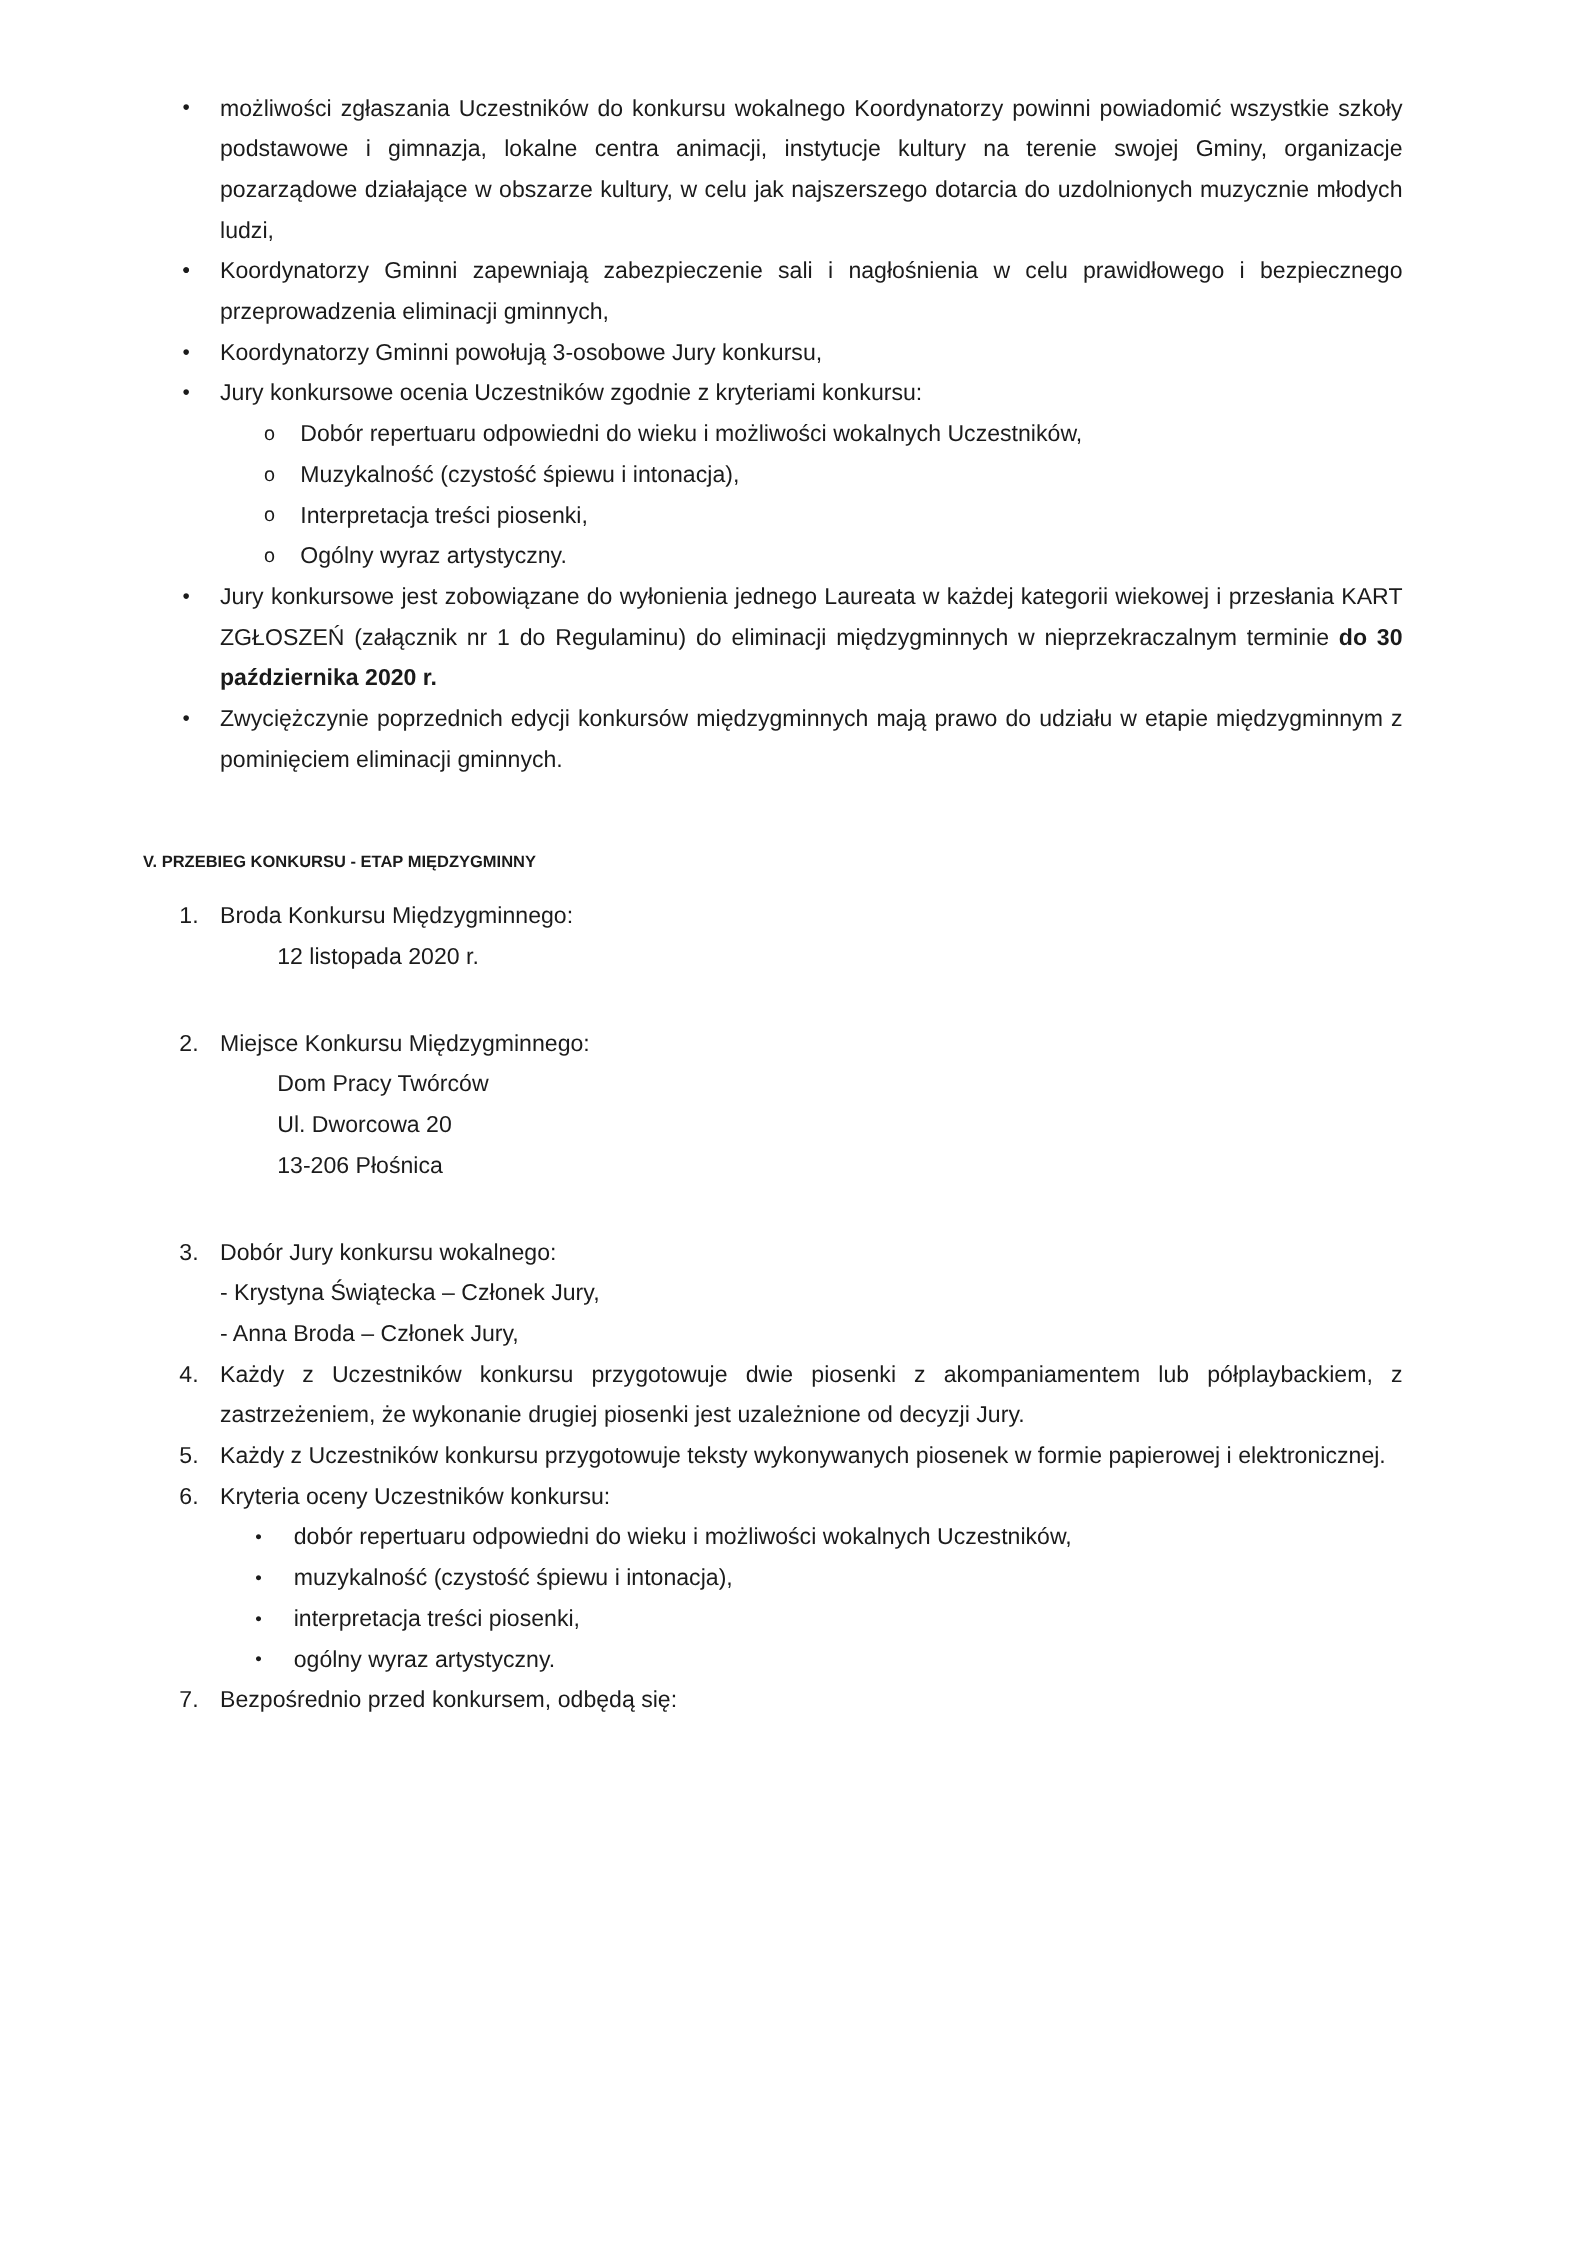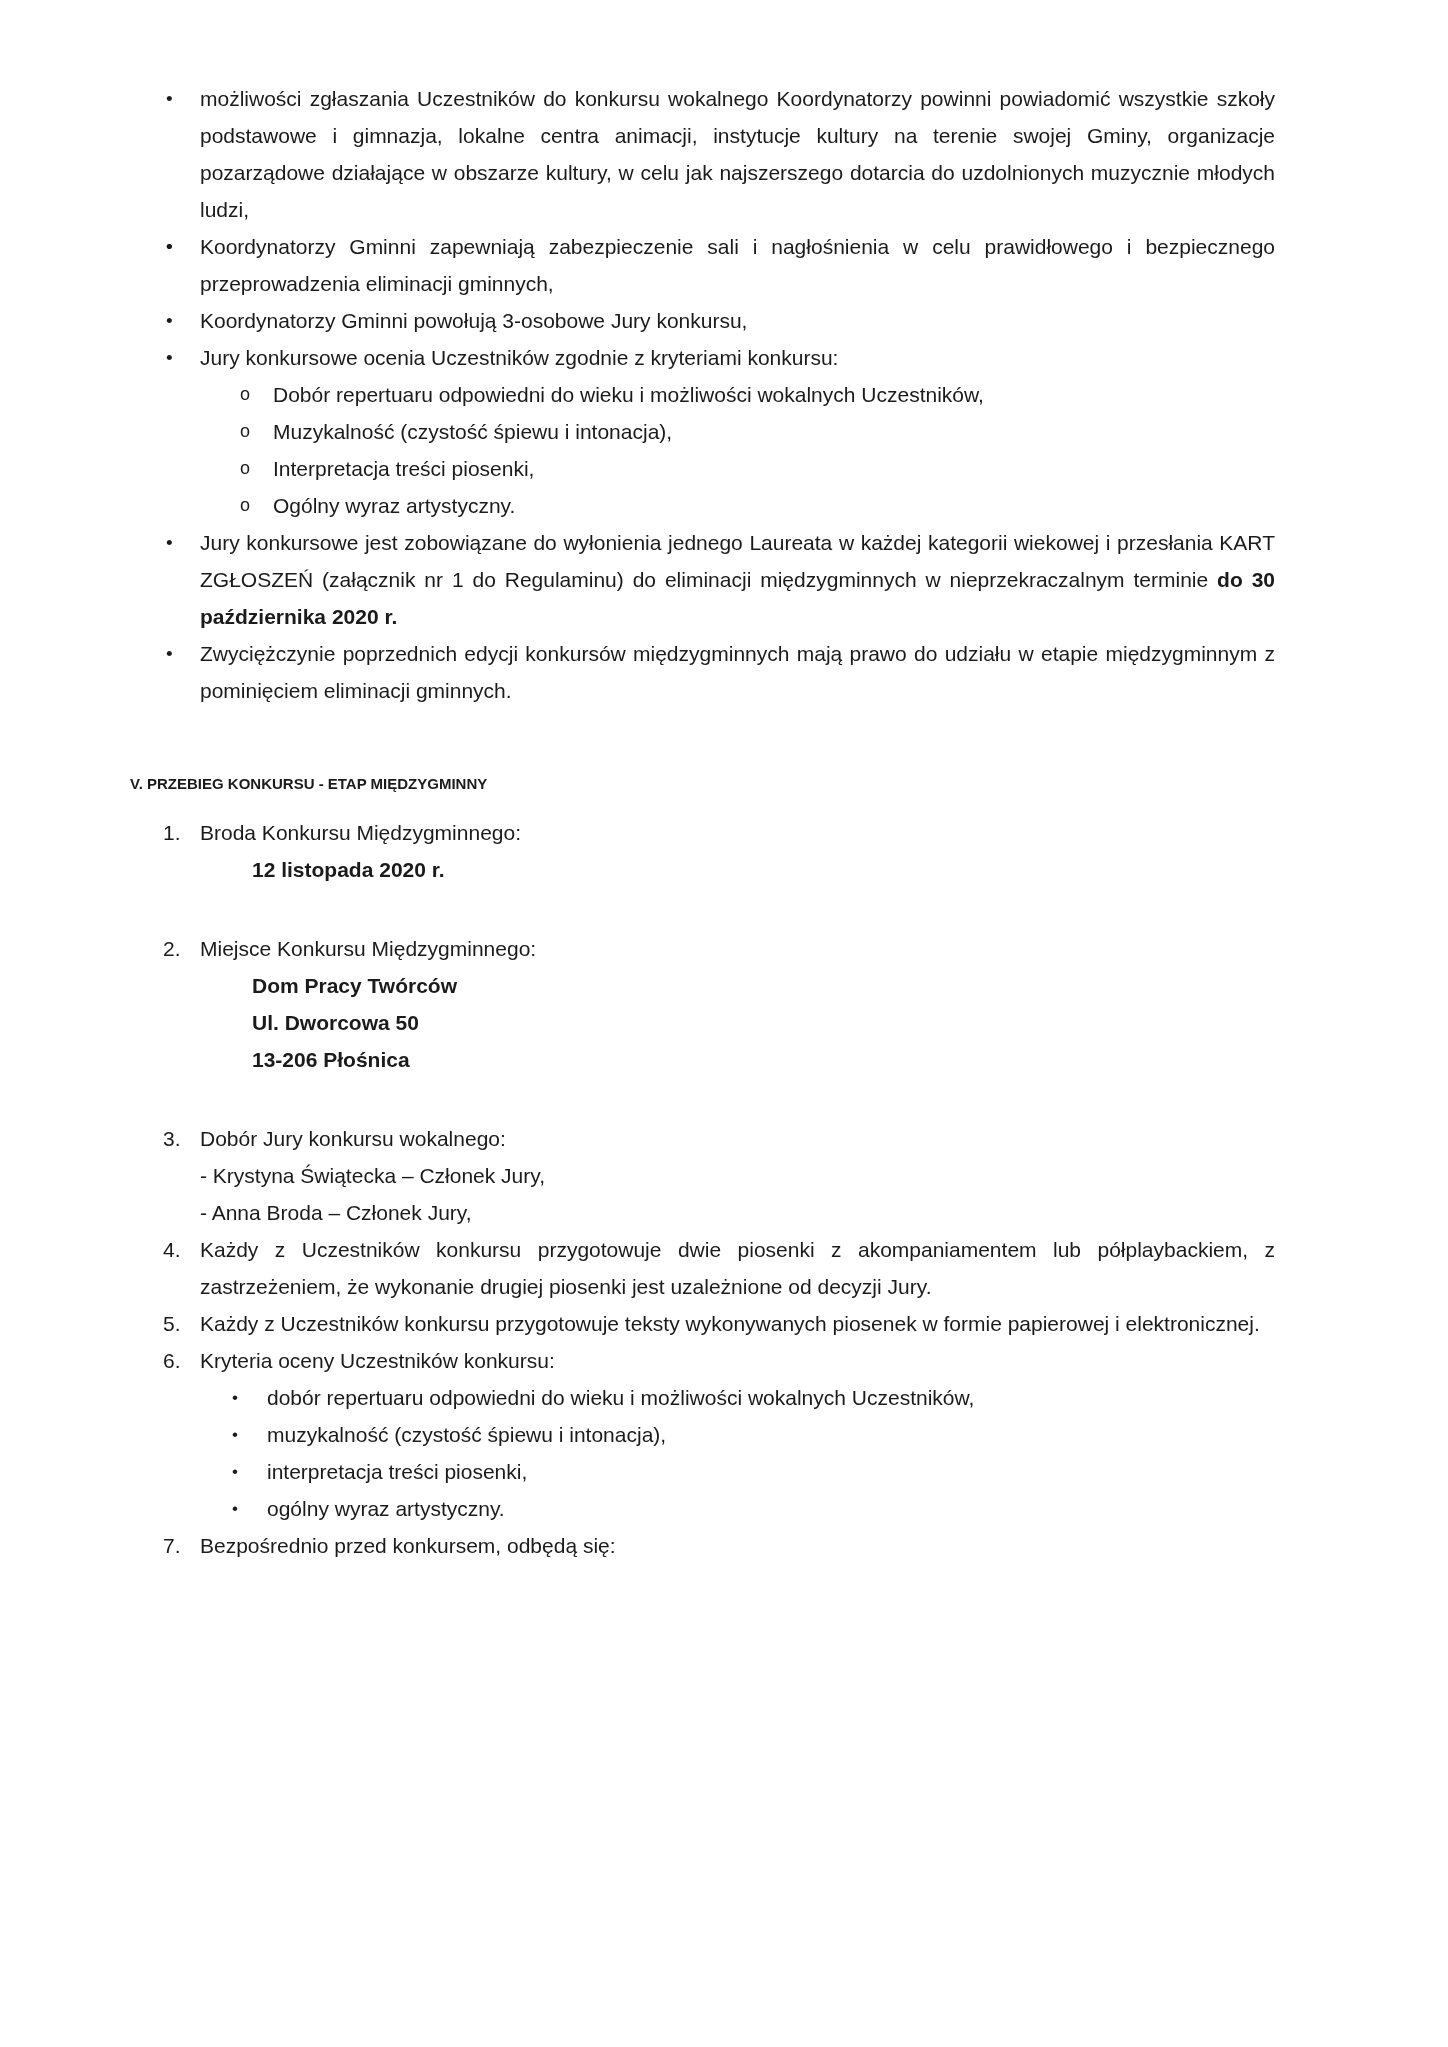--- a/index.html
+++ b/index.html
@@ -24,21 +24,21 @@
 
   
   .lvl2 { padding-left: 143px; }
   .lvl2 > .marker { left: 110px; font-size: 18px; }
 
   
   .numrow { padding-left: 70px; }
   .numrow > .marker { left: 33px; font-style: normal; }
 
   
-  .indent2 { padding-left: 122px; font-weight: bold; }
+  .indent2 { padding-left: 122px; font-weight: normal; }
 
   
   .indent1 { padding-left: 70px; }
 
   
   .lvl2b { padding-left: 137px; }
   .lvl2b > .marker { left: 102px; font-size: 17px; }
 
   .just { text-align: justify; }
 
@@ -115,21 +115,21 @@
     <span>Broda Konkursu Międzygminnego:</span>
   </div>
   <div class="row indent2">12 listopada 2020 r.</div>
   <div class="gap"></div>
 
   <div class="row numrow">
     <span class="marker">2.</span>
     <span>Miejsce Konkursu Międzygminnego:</span>
   </div>
   <div class="row indent2">Dom Pracy Twórców</div>
-  <div class="row indent2">Ul. Dworcowa 50</div>
+  <div class="row indent2">Ul. Dworcowa 20</div>
   <div class="row indent2">13-206 Płośnica</div>
   <div class="gap"></div>
 
   <div class="row numrow">
     <span class="marker">3.</span>
     <span>Dobór Jury konkursu wokalnego:</span>
   </div>
   <div class="row indent1">- Krystyna Świątecka – Członek Jury,</div>
   <div class="row indent1">- Anna Broda – Członek Jury,</div>
 

